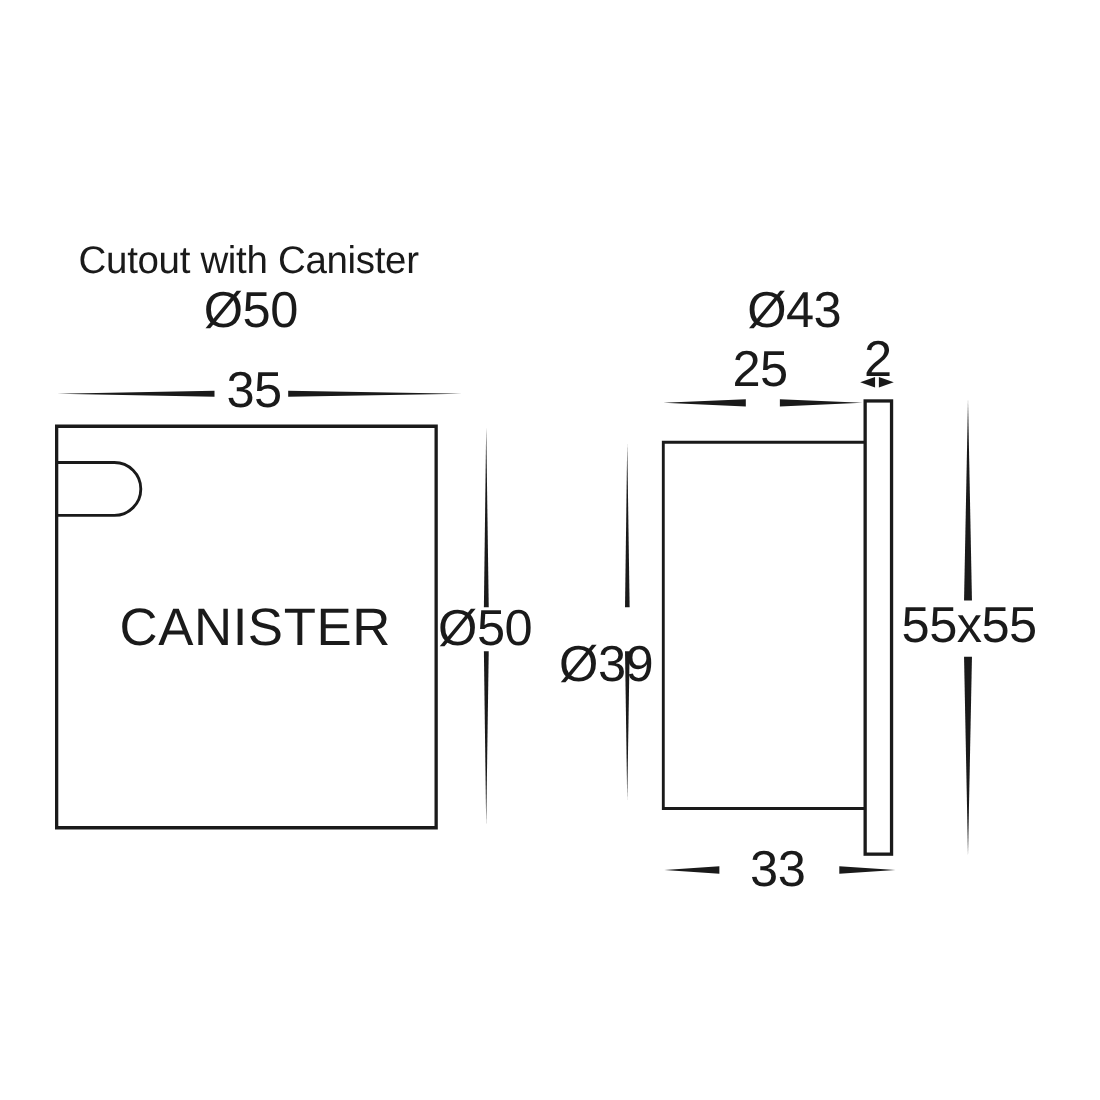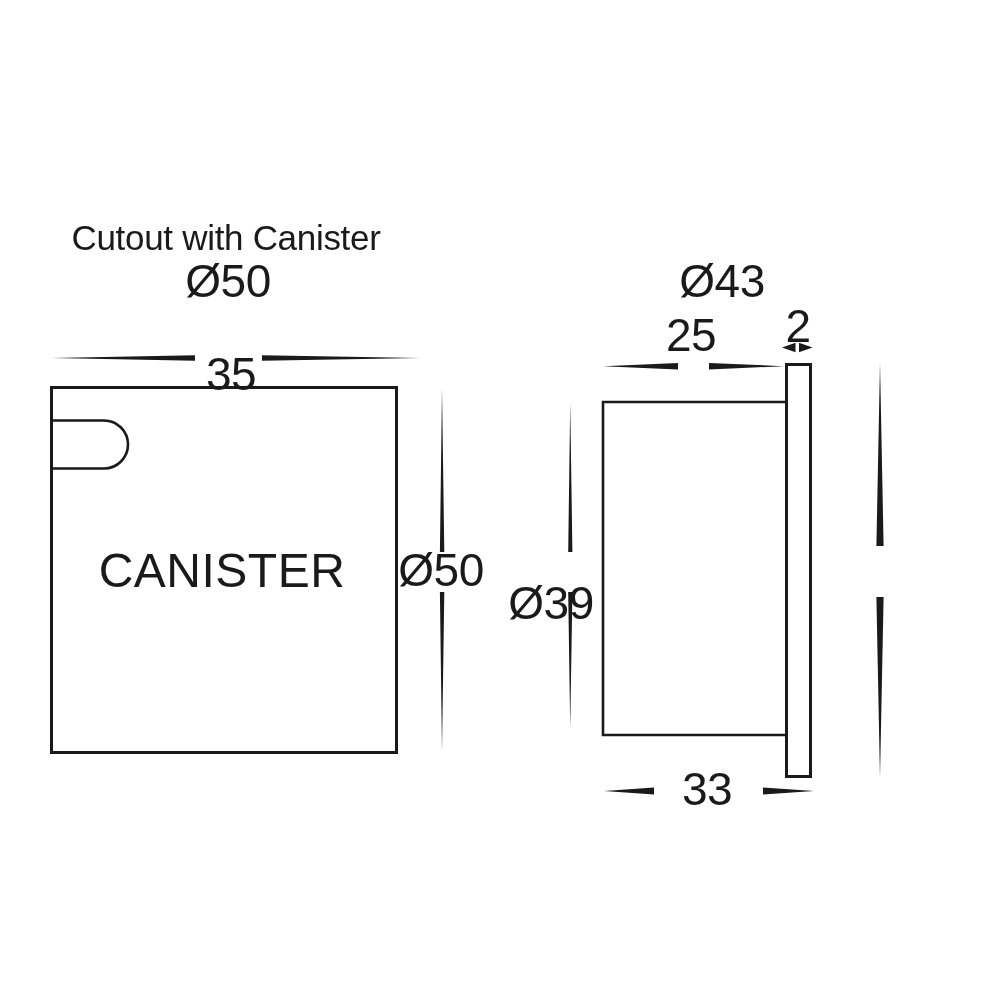--- a/index.html
+++ b/index.html
@@ -58,23 +58,24 @@
 
     <polygon class="wedge" points="880,363 876.4,546 883.6,546"></polygon>
     <polygon class="wedge" points="876.4,597 883.6,597 880,778"></polygon>
 
     <polygon class="wedge" points="604,791 654,787.6 654,794.4"></polygon>
     <polygon class="wedge" points="814,791 763,787.6 763,794.4"></polygon>
   </svg>
 
   <div class="txt title" style="left:226px;top:237px">Cutout with Canister</div>
   <div class="txt dim" style="left:228px;top:281px">Ø50</div>
-  <div class="txt dim" style="left:231px;top:374px">35</div>
-  <div class="txt bodylabel" style="left:222px;top:571px">CANISTER</div>
+  <div class="txt dim" style="left:231px;top:354px">35</div>
+  <div class="txt bodylabel" style="left:232px;top:571px">CANISTER</div>
   <div class="txt dim" style="left:441px;top:570px">Ø50</div>
 
   <div class="txt dim" style="left:722px;top:281px">Ø43</div>
   <div class="txt dim" style="left:691px;top:335px">25</div>
   <div class="txt dim" style="left:798px;top:326px">2</div>
   <div class="txt dim" style="left:551px;top:603px">Ø39</div>
+  <div class="txt dim" style="left:881px;top:568px">55x55</div>
   <div class="txt dim" style="left:707px;top:789px">33</div>
 
 </div>
 
 </body></html>

